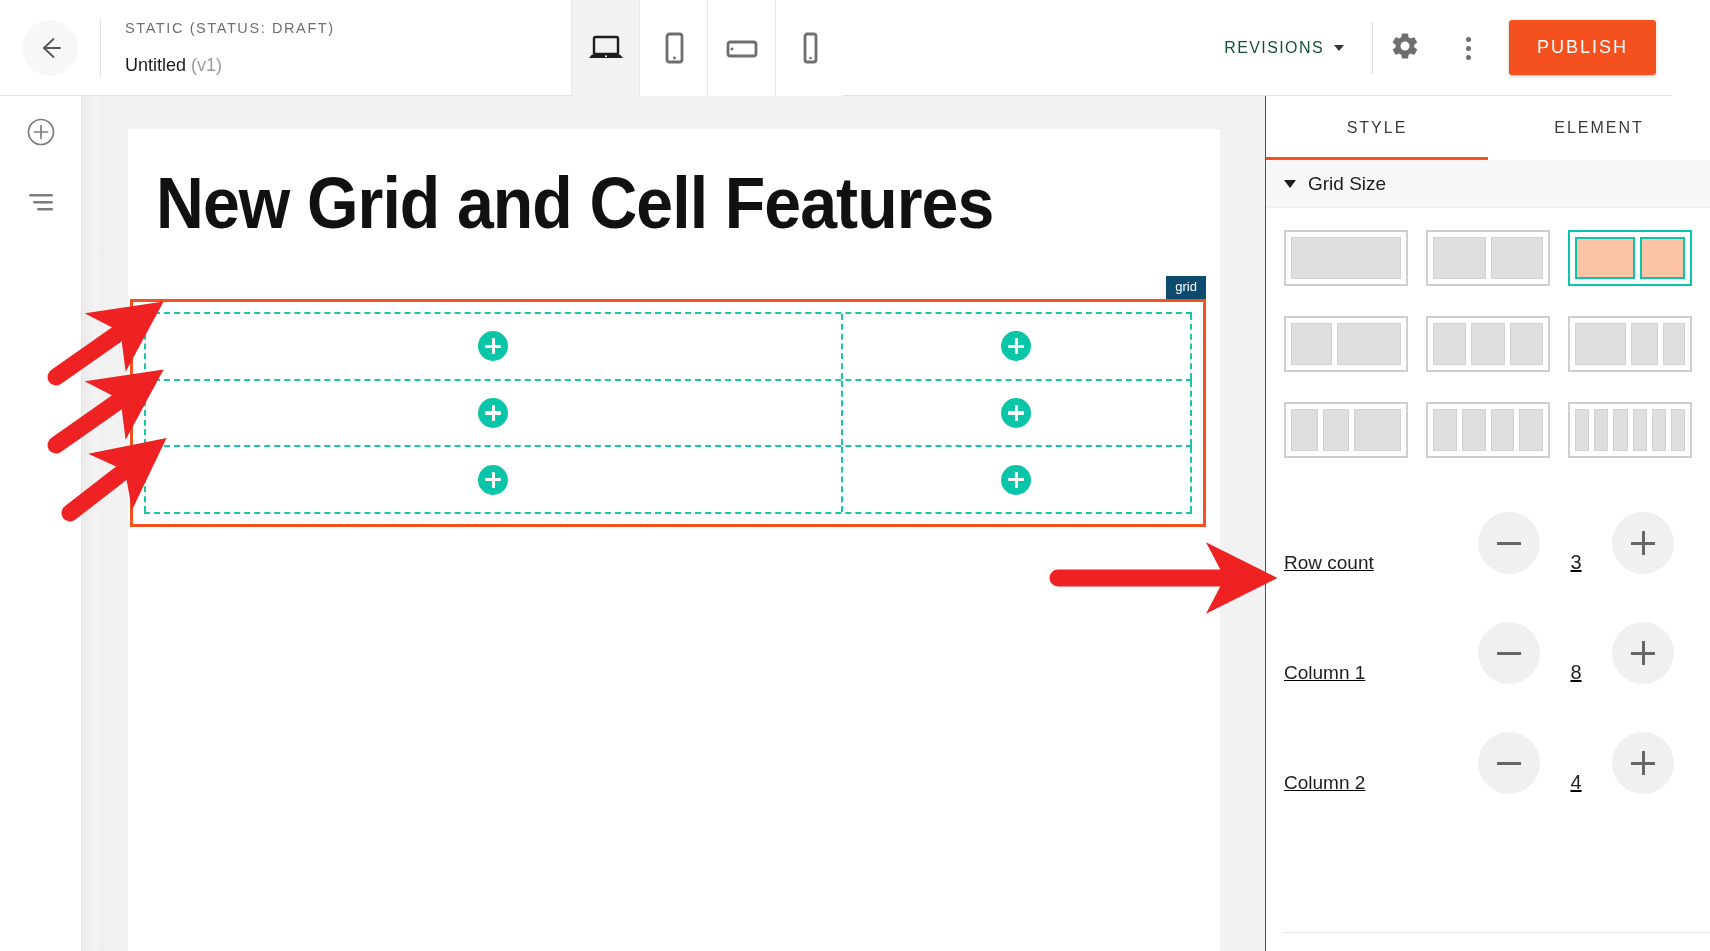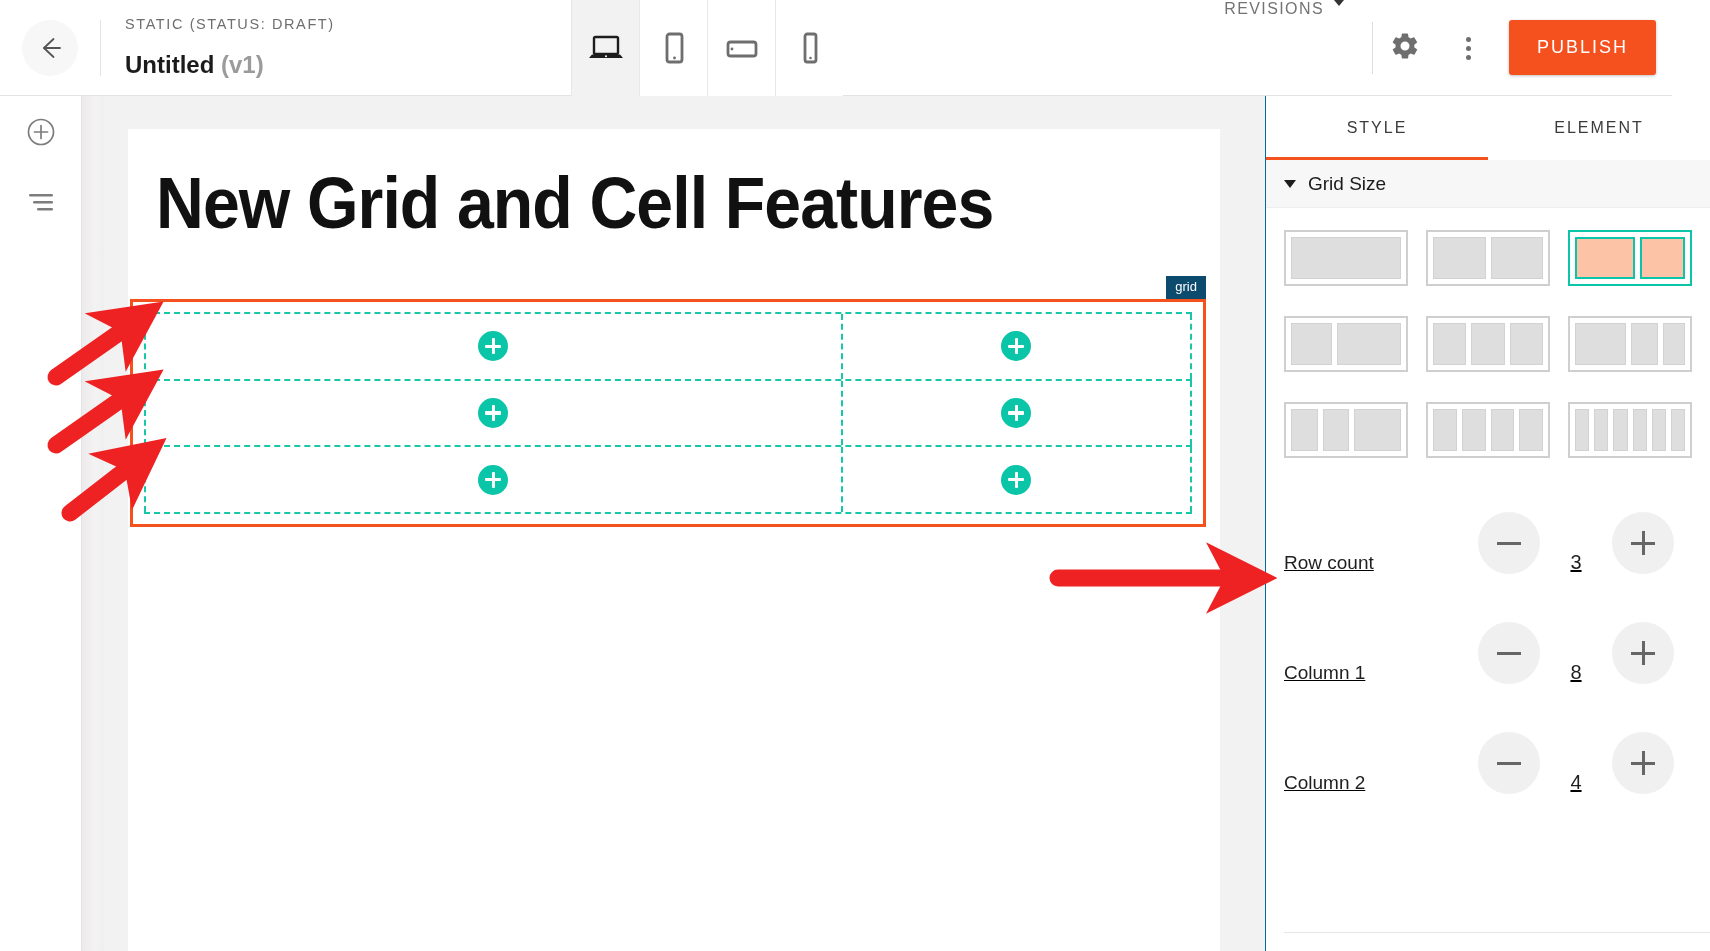--- a/index.html
+++ b/index.html
@@ -33,21 +33,21 @@
   .title-block {
     flex: 0 0 auto; width: 470px;
     padding-left: 24px;
     display: flex; flex-direction: column; justify-content: center;
   }
   .title-kicker {
     font-size: 14.5px; letter-spacing: 1.6px; color: #6f6f6f;
     font-weight: 400; text-transform: uppercase; line-height: 1.5;
   }
   .title-main {
-    font-size: 24px; color: #1b1b1b; font-weight: 700; line-height: 1.35;
+    font-size: 18px; color: #1b1b1b; font-weight: 400; line-height: 1.35;
     margin-top: 13px;
   }
   .title-main .ver { color: #9b9b9b; }
 
   .devices { display: flex; align-items: stretch; height: 96px; }
   .dev {
     width: 68px; display: flex; align-items: center; justify-content: center;
     border-left: 1px solid #e8e8e8; cursor: pointer; background: #fff;
   }
   .dev:first-child { border-left: 1px solid #e8e8e8; }
@@ -57,22 +57,22 @@
   .zoominfo {
     display: flex; align-items: center; justify-content: center;
     padding: 0 34px; height: 96px;
     border-left: 1px solid #e8e8e8; border-right: 1px solid #e8e8e8;
     font-size: 17px; color: #3a3a3a; letter-spacing: .4px; gap: 14px;
     font-family: "DejaVu Sans Mono", monospace;
   }
   .topbar-spacer { flex: 1 1 auto; }
 
   .revisions {
-    display: flex; align-items: flex-start; gap: 10px;
-    font-size: 16px; letter-spacing: 1.4px; color: #737373; cursor: pointer;
+    display: flex; align-items: center; gap: 10px;
+    font-size: 16px; letter-spacing: 1.4px; color: #14532d; cursor: pointer;
     padding: 0 28px;
   }
   .caret-down {
     width: 0; height: 0; border-left: 5px solid transparent;
     border-right: 5px solid transparent; border-top: 6px solid #333;
   }
   .right-div { width: 1px; background: #dddddd; align-self: center; height: 52px; }
   .icon-btn {
     width: 64px; height: 96px; display: flex; align-items: center; justify-content: center;
     cursor: pointer;

